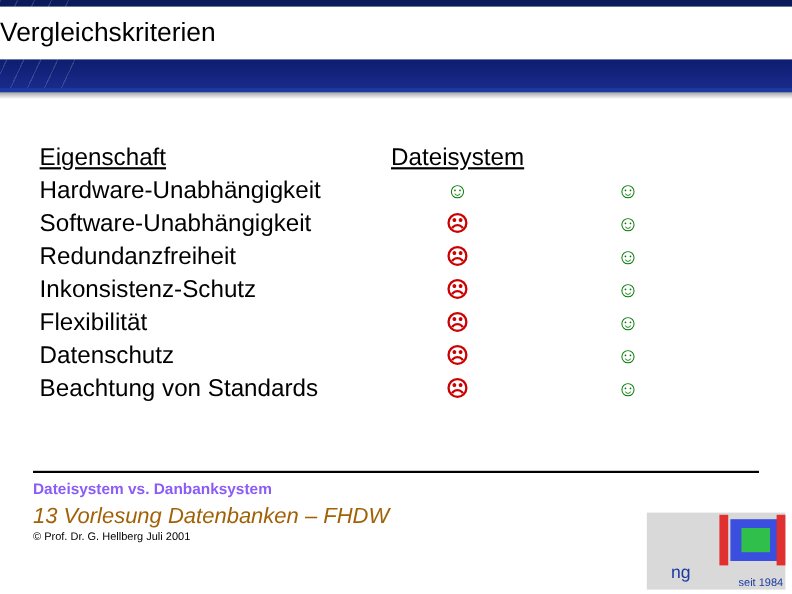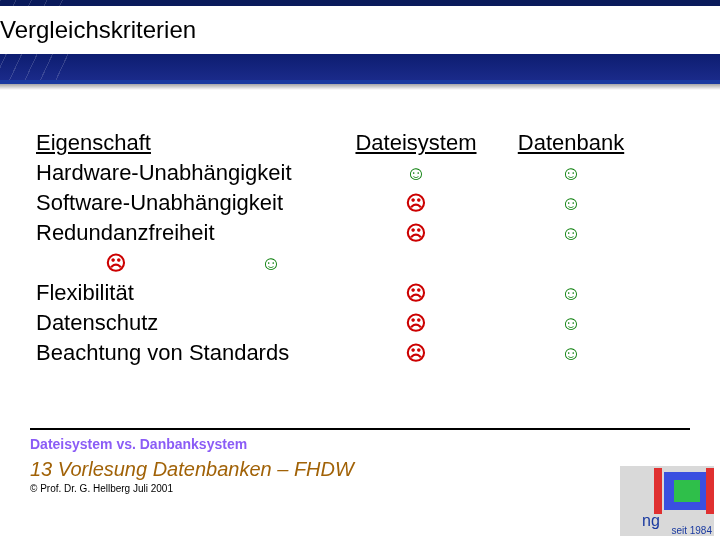--- a/index.html
+++ b/index.html
@@ -97,21 +97,21 @@
     margin-bottom: 2px;
   }
   .footer-copy {
     font-size: 10px;
     color: #000;
   }
   .bottom-art {
     position: absolute;
     right: 6px;
     bottom: 4px;
-    width: 94px;
+    width: 126px;
     height: 70px;
     margin-top: 16px;
   }
   .bottom-art .bg {
     position: absolute; inset: 0;
     background: #d9d9d9;
   }
   .bottom-art .blue {
     position: absolute;
     right: 4px; top: 6px;
@@ -156,39 +156,39 @@
   <div class="title-row">
     <span class="title-text">Vergleichskriterien</span>
   </div>
 </div>
 
 <div class="content">
   <div class="compare-table">
     <div class="row head">
       <span class="col-prop">Eigenschaft</span>
       <span class="col-sys">Dateisystem</span>
-      <span class="col-db">Datenbank</span>
     </div>
     <div id="rows">
         <div class="row">
           <span class="col-prop">Hardware-Unabhängigkeit</span>
           <span class="col-sys"><span class="face smile">☺</span></span>
           <span class="col-db"><span class="face smile">☺</span></span>
         </div>
         <div class="row">
           <span class="col-prop">Software-Unabhängigkeit</span>
           <span class="col-sys"><span class="face frown">☹</span></span>
           <span class="col-db"><span class="face smile">☺</span></span>
         </div>
         <div class="row">
           <span class="col-prop">Redundanzfreiheit</span>
           <span class="col-sys"><span class="face frown">☹</span></span>
           <span class="col-db"><span class="face smile">☺</span></span>
         </div>
         <div class="row">
+          <span class="col-prop">Inkonsistenz-Schutz</span>
           <span class="col-sys"><span class="face frown">☹</span></span>
           <span class="col-db"><span class="face smile">☺</span></span>
         </div>
         <div class="row">
           <span class="col-prop">Flexibilität</span>
           <span class="col-sys"><span class="face frown">☹</span></span>
           <span class="col-db"><span class="face smile">☺</span></span>
         </div>
         <div class="row">
           <span class="col-prop">Datenschutz</span>

